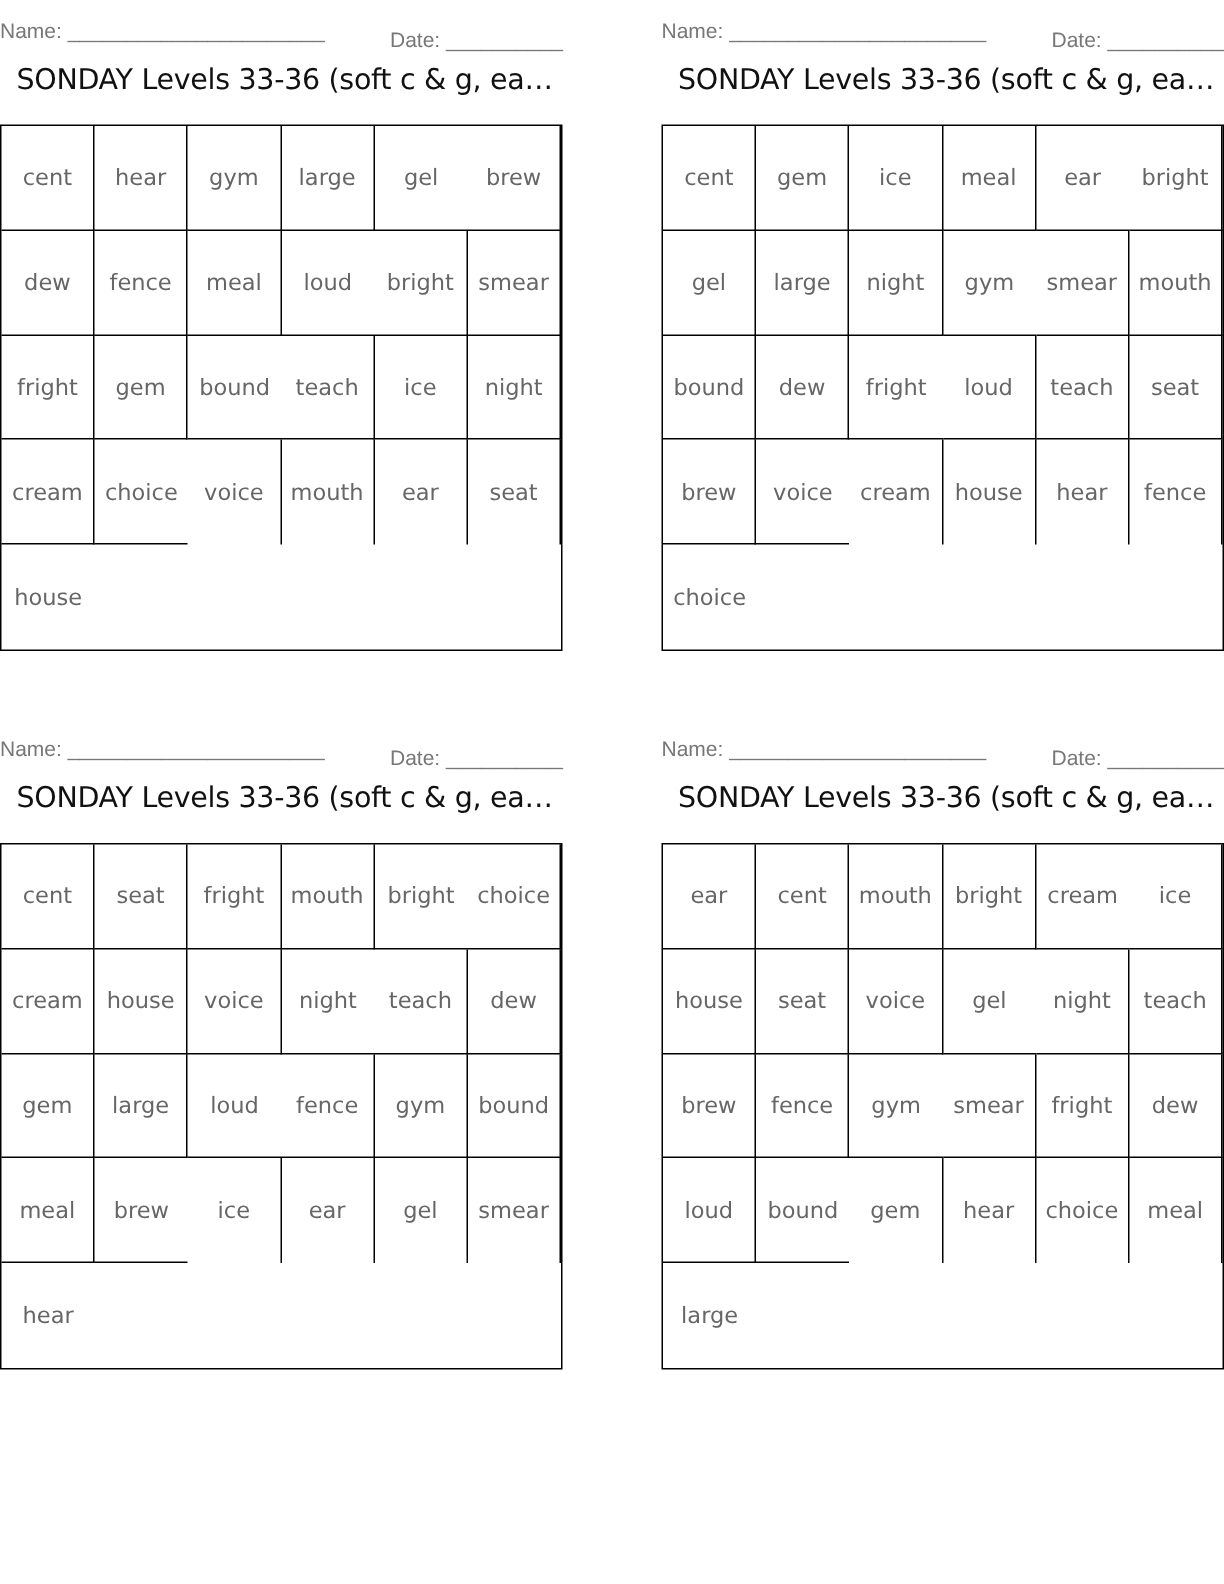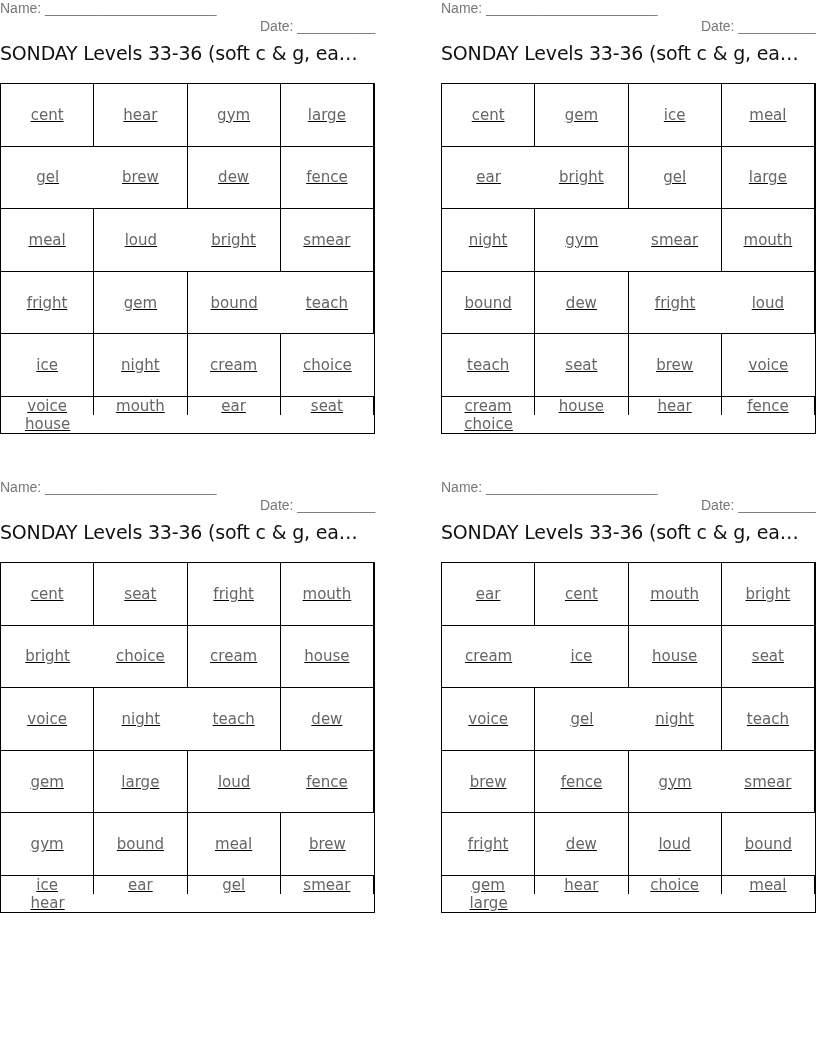--- a/index.html
+++ b/index.html
@@ -1,27 +1,27 @@
 <!DOCTYPE html>
 <html><head>
 <meta charset="utf-8">
 <style>
   html, body { margin: 0; padding: 0; background: #ffffff; }
   body { width: 816px; height: 1056px; position: relative; overflow: hidden; }
   .card { position: absolute; width: 375px; }
   .meta { position: absolute; top: 0; left: 0; width: 375px; height: 20px;
           font-family: "Liberation Sans", sans-serif; font-size: 14px; color: #777777; }
-  .meta .name { position: absolute; left: 0; top: 0; white-space: nowrap; }
+  .meta .name { position: absolute; left: 0; top: 12px; white-space: nowrap; }
   .meta .date { position: absolute; left: 260px; top: 18px; white-space: nowrap; }
   .title { position: absolute; top: 42px; left: 0; width: 375px;
            font-family: "DejaVu Sans", sans-serif; font-size: 19px; color: #111111;
-           white-space: nowrap; overflow: hidden; letter-spacing: -0.2px; }
+           white-space: nowrap; overflow: hidden; letter-spacing: -0.2px; padding-left: 11px; }
   .grid { position: absolute; top: 83px; left: 0; width: 373px; height: 349px;
           border: 1px solid #000; display: grid;
-          grid-template-columns: repeat(4, 1fr); grid-template-rows: repeat(5, 1fr); text-decoration: underline; }
+          grid-template-columns: repeat(6, 1fr); grid-template-rows: repeat(5, 1fr); }
   .cell { border-right: 1px solid #000; border-bottom: 1px solid #000;
           display: flex; align-items: center; justify-content: center;
           font-family: "DejaVu Sans", sans-serif; font-size: 15px; color: #666666; }
   .cell:nth-child(5n) { border-right: none; }
   .cell:nth-last-child(-n+5) { border-bottom: none; }
 </style>
 </head>
 <body>
 
 <div class="card" style="left:0; top:0;">

